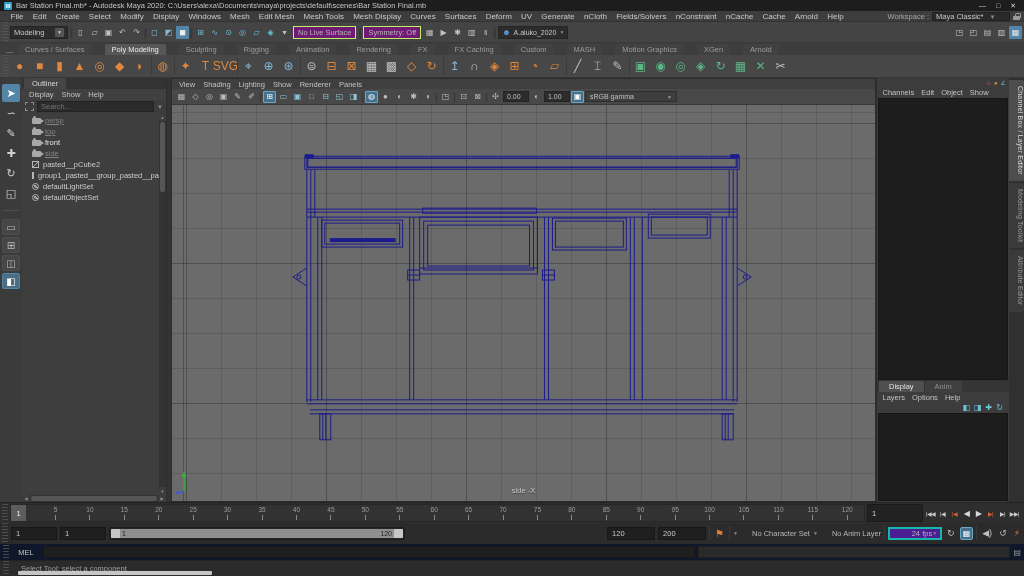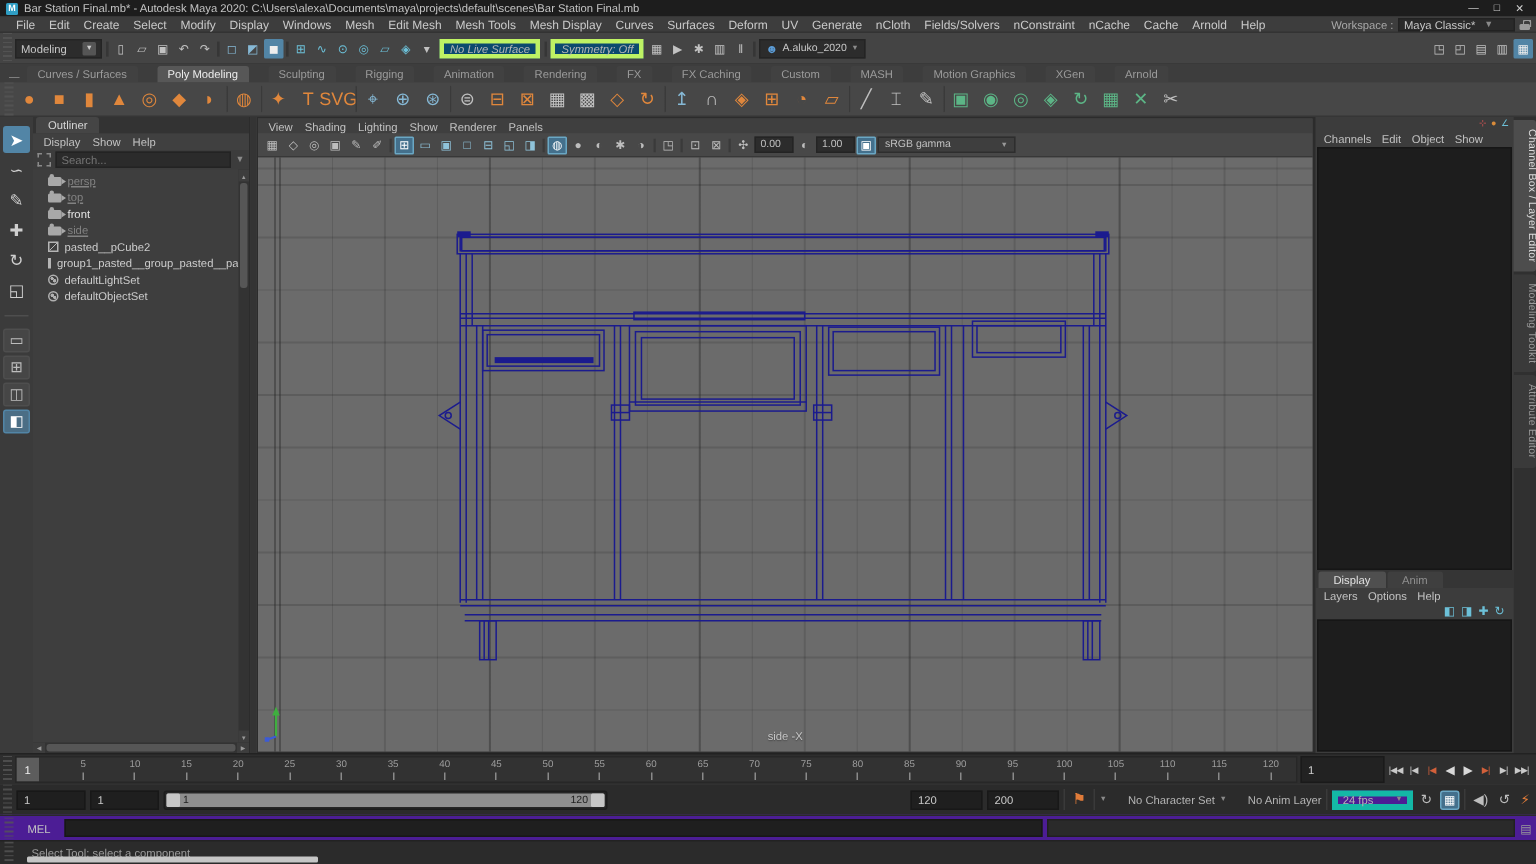--- a/index.html
+++ b/index.html
@@ -31,21 +31,21 @@
   .statusline { height:21px; background:#444; display:flex; align-items:center; gap:2px; padding:0 2px; flex:0 0 auto; border-bottom:1px solid #393939; }
   .grip { width:6px; align-self:stretch; background:repeating-linear-gradient(to bottom,#555 0 1px,transparent 1px 3px); background-size:2px 100%; background-repeat:repeat; opacity:.8; flex:0 0 auto; }
   .menuset { background:#2c2c2c; border:1px solid #242424; height:13px; width:58px; display:flex; align-items:center; justify-content:space-between; padding:0 3px; font-size:7.5px; }
   .menuset .arrow { background:#555; width:9px; height:9px; display:flex; align-items:center; justify-content:center; font-size:5px; color:#ccc; border-radius:1px; }
   .sl-icons { display:flex; align-items:center; gap:1px; }
   .sl-icon { width:13px; height:13px; display:flex; align-items:center; justify-content:center; font-size:8px; color:#c2c2c2; border-radius:1px; }
   .sl-icon[data-tone="teal"] { color:#6cc0d8; }
   .sl-icon[data-tone="blue"] { color:#86b9d6; }
   .sl-icon[data-tone="active"] { background:#5285a6; color:#eee; }
   .sl-icon[data-tone="sep"] { width:3px; height:14px; color:#363636; font-size:10px; }
-  .sl-field { background:#0c4a6e; border:3px solid #bef264; height:13px; display:flex; align-items:center; padding:0 4px; font-size:7.5px; color:#b5b5b5; white-space:nowrap;font-style:italic; }
+  .sl-field { background:#701a75; border:1px solid #bef264; height:13px; display:flex; align-items:center; padding:0 4px; font-size:7.5px; color:#b5b5b5; white-space:nowrap; }
   .user-select { display:flex; align-items:center; gap:3px; background:#2c2c2c; border:1px solid #242424; height:13px; padding:0 3px; font-size:7px; }
   .user-icon { color:#5b9bd5; font-size:8px; }
   .spacer { flex:1; }
 
   
   .shelf-tabs { height:12px; background:#3d3d3d; display:flex; align-items:flex-end; gap:1px; padding:0 2px; flex:0 0 auto; }
   .shelf-collapse { color:#999; font-size:7px; padding:0 4px; }
   .shelf-tab { padding:1px 7px; font-size:7.5px; color:#9b9b9b; background:#414141; border-radius:2px 2px 0 0; white-space:nowrap; }
   .shelf-tab.active { background:#575757; color:#ececec; }
 
@@ -165,27 +165,27 @@
   .rs-input.small { width:48px; }
   .rs-bar { width:296px; height:13px; background:#262626; border:1px solid #1c1c1c; position:relative; border-radius:2px; }
   .rs-bar-inner { position:absolute; inset:1px; background:#8f8f8f; border-radius:1px; display:flex; align-items:center; justify-content:space-between; }
   .rs-handle { width:9px; height:100%; background:#c6c6c6; border-radius:1px; }
   .rs-lbl { font-size:7px; color:#1e1e1e; padding:0 2px; }
   .rs-lbl.start { margin-right:auto; }
   .rs-sep { width:1px; height:14px; background:#3a3a3a; }
   .key-icon { color:#e07b39; font-size:10px; padding:0 2px; }
   .rs-dd { display:flex; align-items:center; gap:14px; font-size:7.5px; color:#b5b5b5; white-space:nowrap; }
   .rs-dd .arrow { font-size:5px; color:#8a8a8a; }
-  .fps-select { width:54px; height:13px; background:#4c1d95; border:4px solid #14b8a6; display:flex; align-items:center; justify-content:space-between; padding:0 3px; font-size:7.5px; color:#b5b5b5; }
+  .fps-select { width:54px; height:13px; background:#4c1d95; border:2px solid #14b8a6; display:flex; align-items:center; justify-content:flex-end; padding:0 3px; font-size:7.5px; color:#b5b5b5; }
   .anim-icon { font-size:9px; color:#bdbdbd; padding:0 2px; }
   .anim-icon.active { background:#44708c; border:1px solid #6aa7c4; border-radius:2px; color:#fff; font-size:8px; padding:1px 2px; }
   .anim-icon.orange { color:#e07b39; }
 
   
-  .command-line { height:17px; background:#4c1d95; display:flex; align-items:center; gap:3px; padding:1px 3px; flex:0 0 auto; border-top:1px solid #2a2a2a; }
+  .command-line { height:17px; background:#0f172a; display:flex; align-items:center; gap:3px; padding:1px 3px; flex:0 0 auto; border-top:1px solid #2a2a2a; }
   .mel-label { width:28px; text-align:center; font-size:7.5px; color:#c2c2c2; }
   .mel-input { width:652px; height:12px; background:#1f1f1f; border:1px solid #171717; }
   .mel-result { flex:1; height:12px; background:#2a2a2a; border:1px solid #202020; }
   .cl-icon { font-size:8px; color:#9a9a9a; }
 
   
   .help-line { height:16px; background:#2b2b2b; display:flex; align-items:center; gap:4px; padding:0 3px; flex:0 0 auto; position:relative; border-top:1px solid #222; }
   .help-text { font-size:7.5px; color:#9d9d9d; padding-left:8px; }
   .help-progress { position:absolute; left:18px; bottom:1px; width:194px; height:4px; background:#c6c6c6; border-radius:1px; }
 </style>

